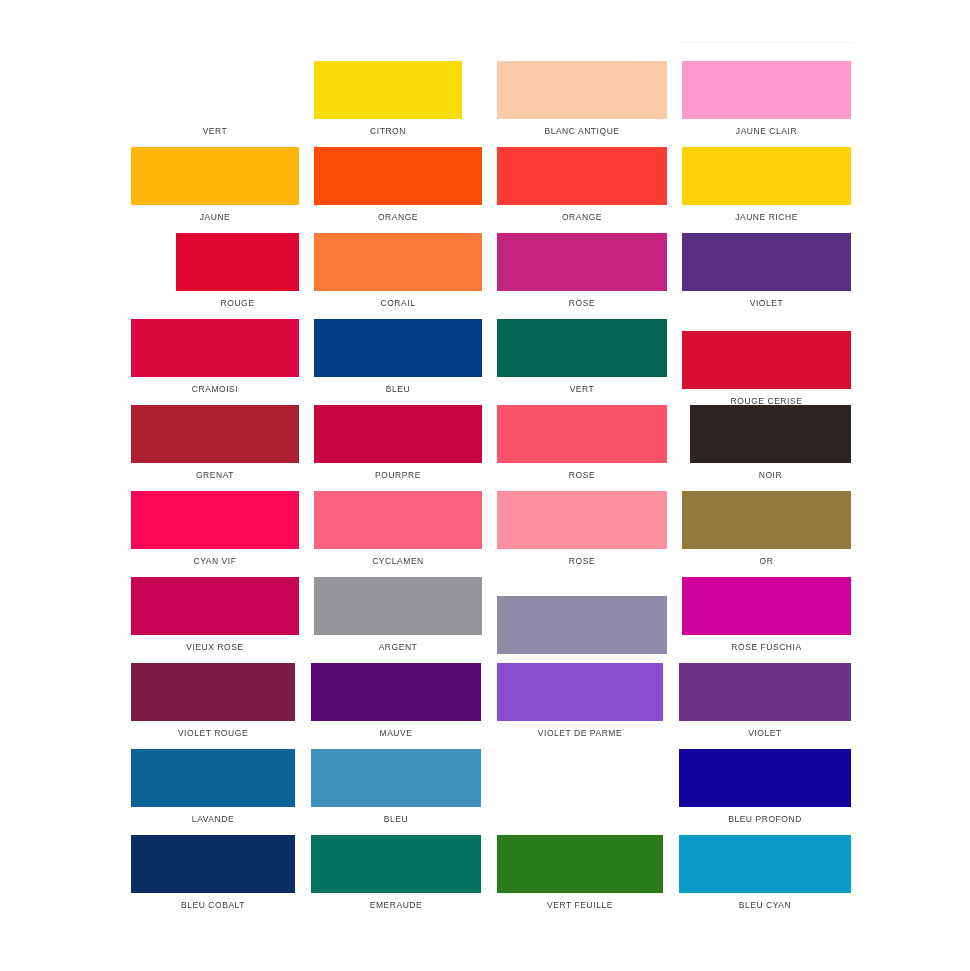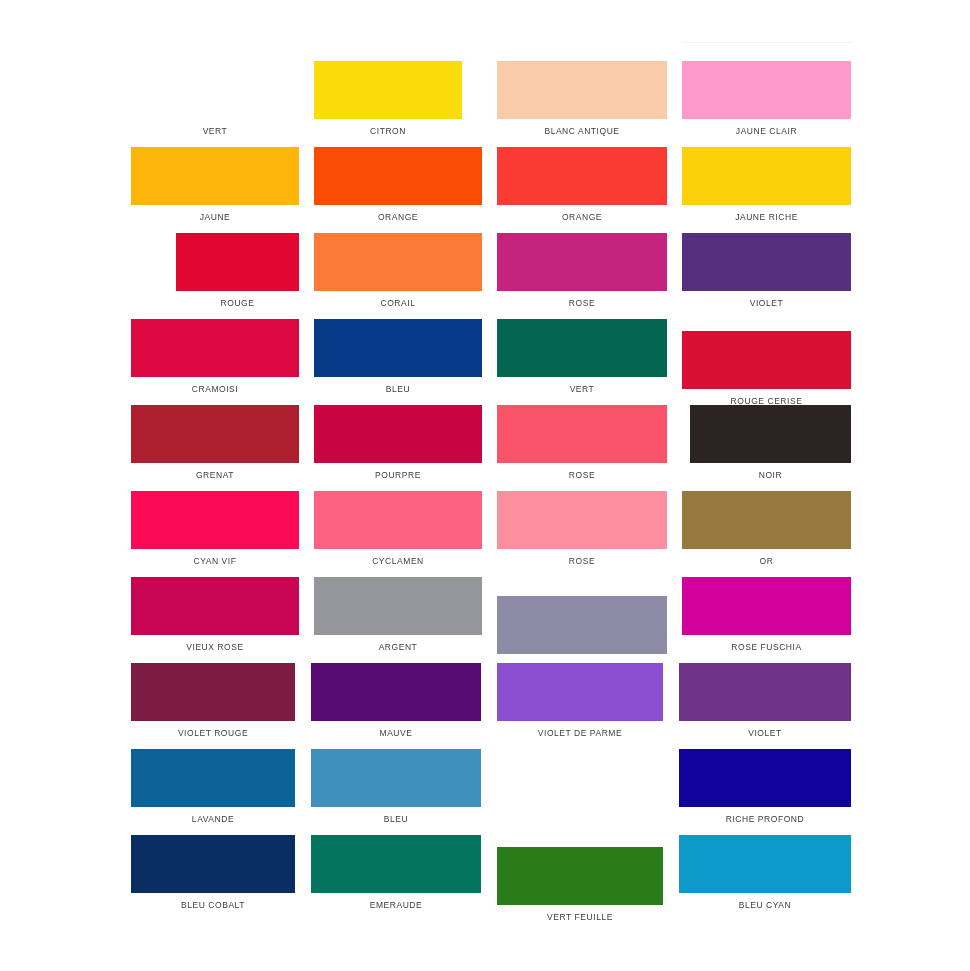--- a/index.html
+++ b/index.html
@@ -206,31 +206,31 @@
       <div class="swatch-cell" style="left: 131px; top: 749px; width: 164px;">
         <div class="swatch-chip" style="background: rgb(12, 99, 151); height: 58px;"></div>
         <span class="swatch-label">LAVANDE</span>
       </div>
       <div class="swatch-cell" style="left: 311px; top: 749px; width: 170px;">
         <div class="swatch-chip" style="background: rgb(64, 144, 189); height: 58px;"></div>
         <span class="swatch-label">BLEU</span>
       </div>
       <div class="swatch-cell" style="left: 679px; top: 749px; width: 172px;">
         <div class="swatch-chip" style="background: rgb(18, 2, 156); height: 58px;"></div>
-        <span class="swatch-label">RICHE PROFOND</span>
+        <span class="swatch-label">BLEU PROFOND</span>
       </div>
       <div class="swatch-cell" style="left: 131px; top: 835px; width: 164px;">
         <div class="swatch-chip" style="background: rgb(10, 45, 98); height: 58px;"></div>
         <span class="swatch-label">BLEU COBALT</span>
       </div>
       <div class="swatch-cell" style="left: 311px; top: 835px; width: 170px;">
         <div class="swatch-chip" style="background: rgb(4, 116, 95); height: 58px;"></div>
         <span class="swatch-label">EMERAUDE</span>
       </div>
-      <div class="swatch-cell" style="left: 497px; top: 835px; width: 166px; margin-top: 12px;">
+      <div class="swatch-cell" style="left: 497px; top: 835px; width: 166px;">
         <div class="swatch-chip" style="background: rgb(42, 124, 27); height: 58px;"></div>
         <span class="swatch-label">VERT FEUILLE</span>
       </div>
       <div class="swatch-cell" style="left: 679px; top: 835px; width: 172px;">
         <div class="swatch-chip" style="background: rgb(13, 154, 201); height: 58px;"></div>
         <span class="swatch-label">BLEU CYAN</span>
       </div>
     </div>
 
 </div>

